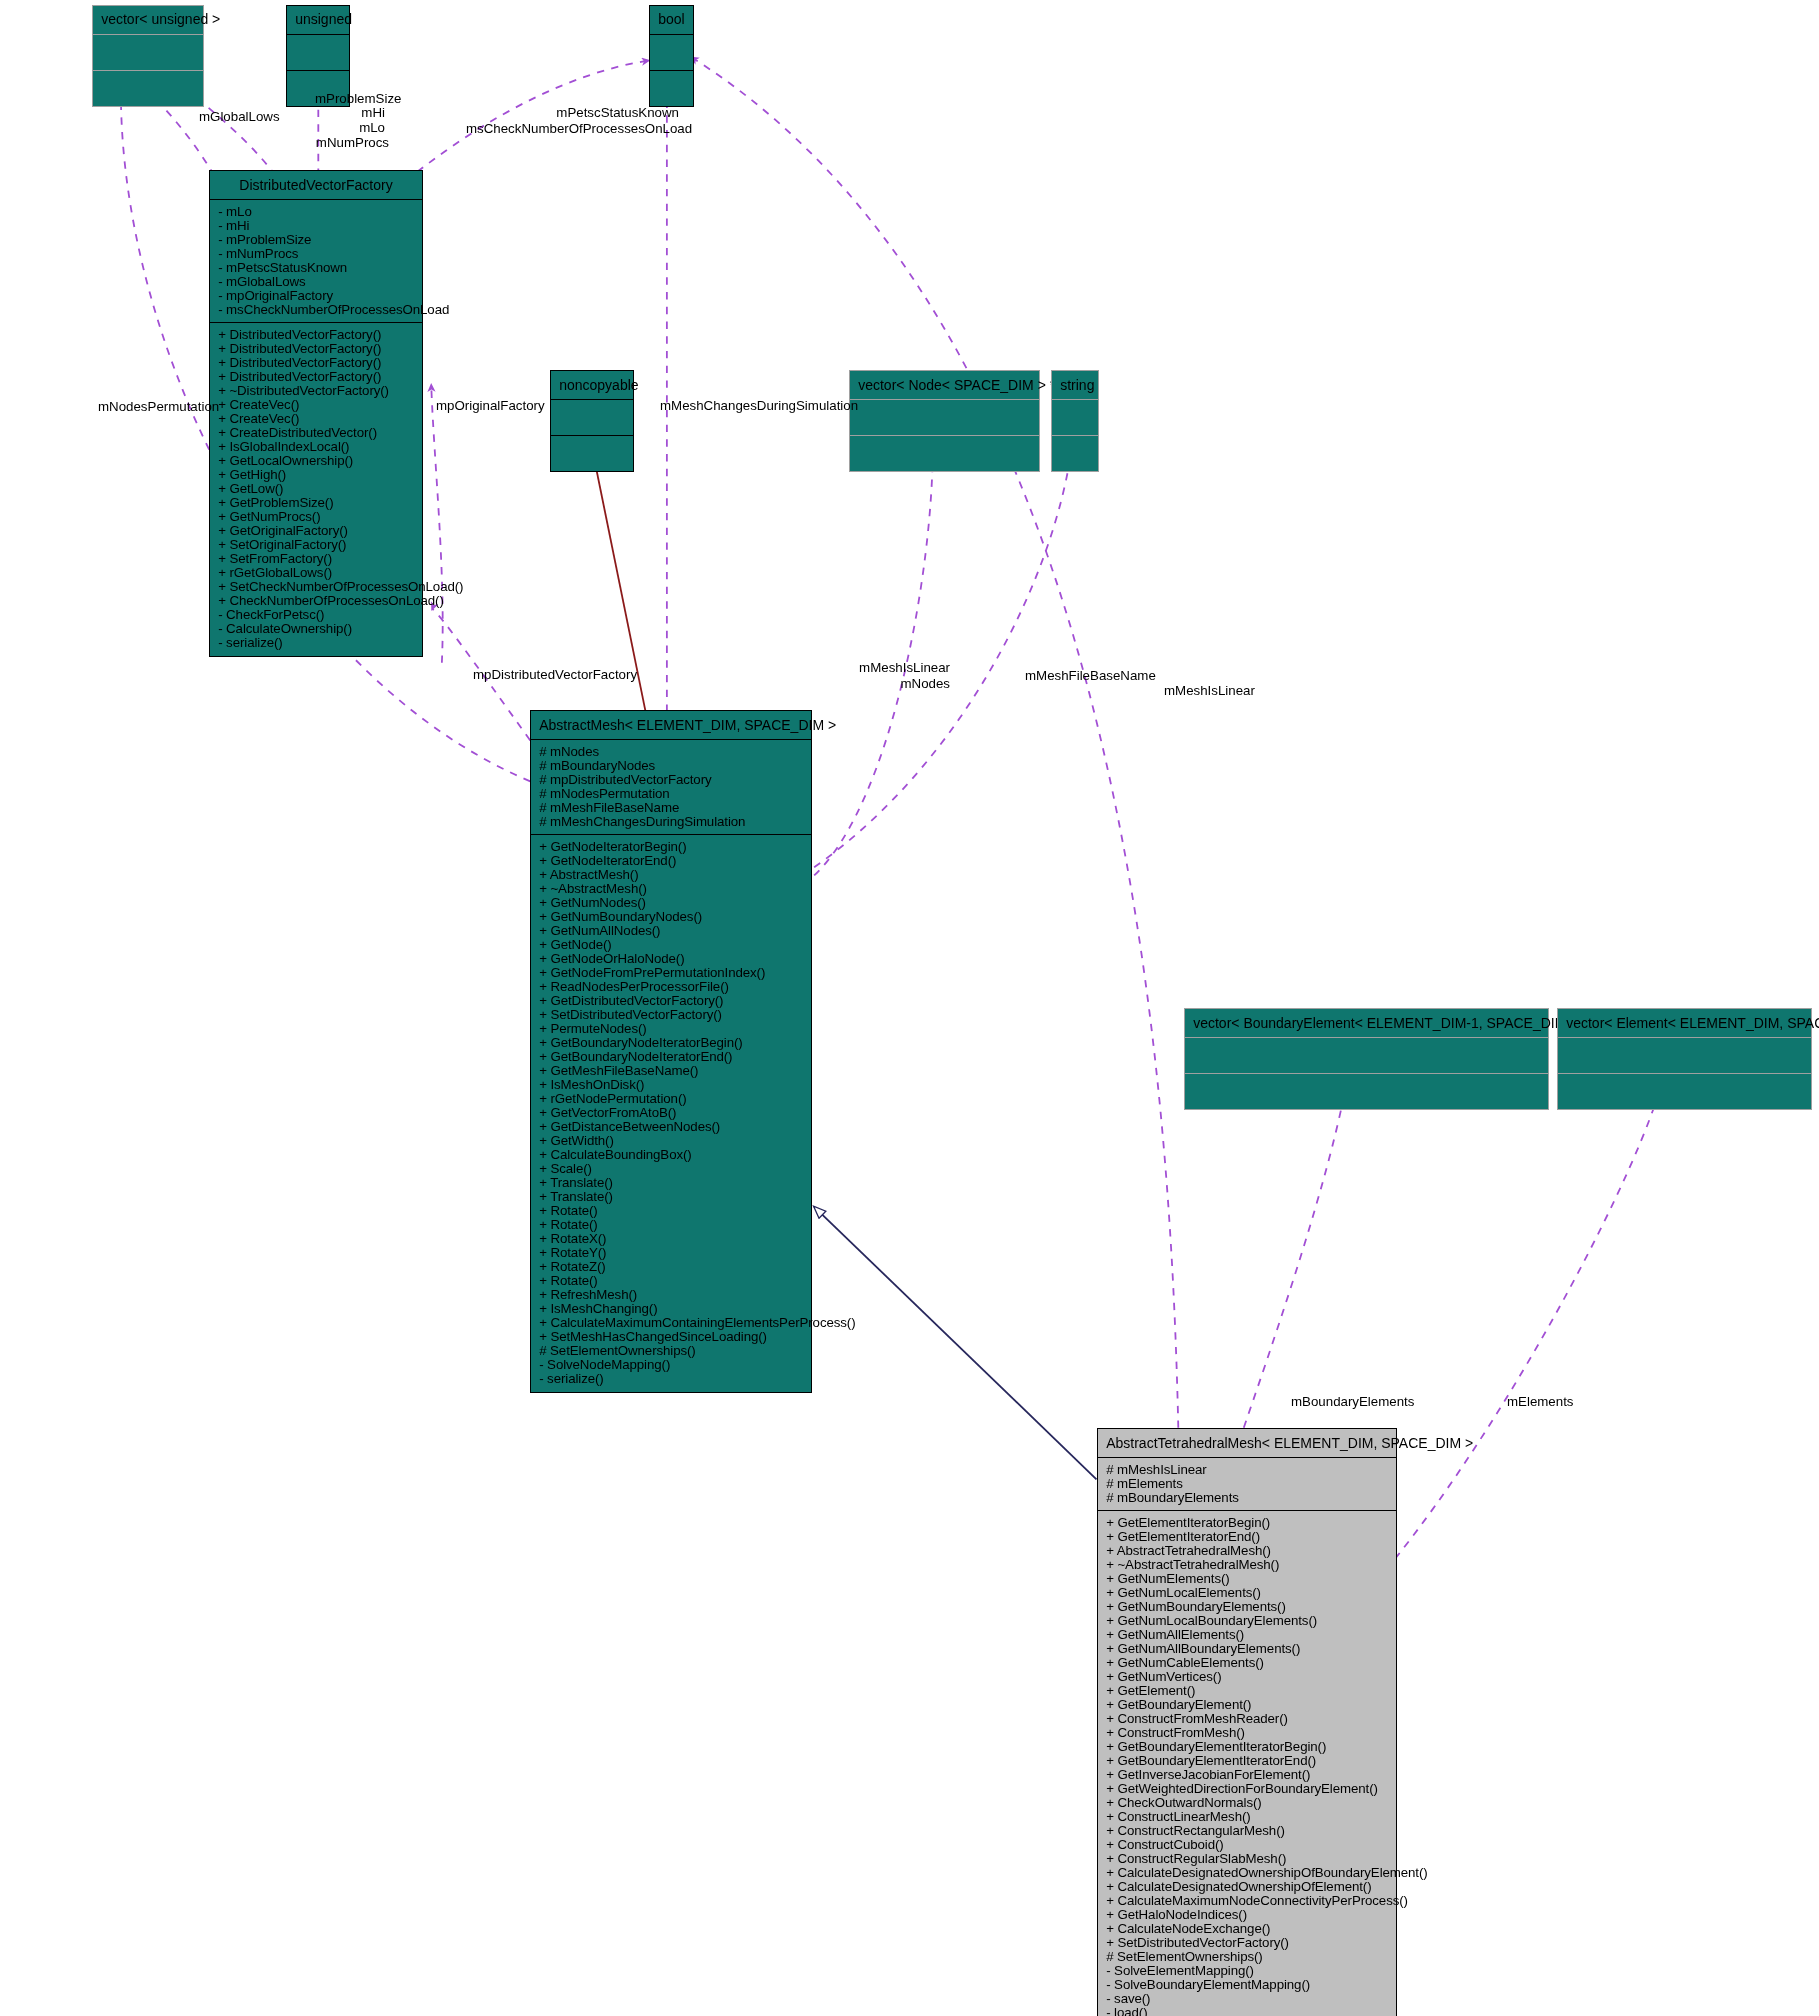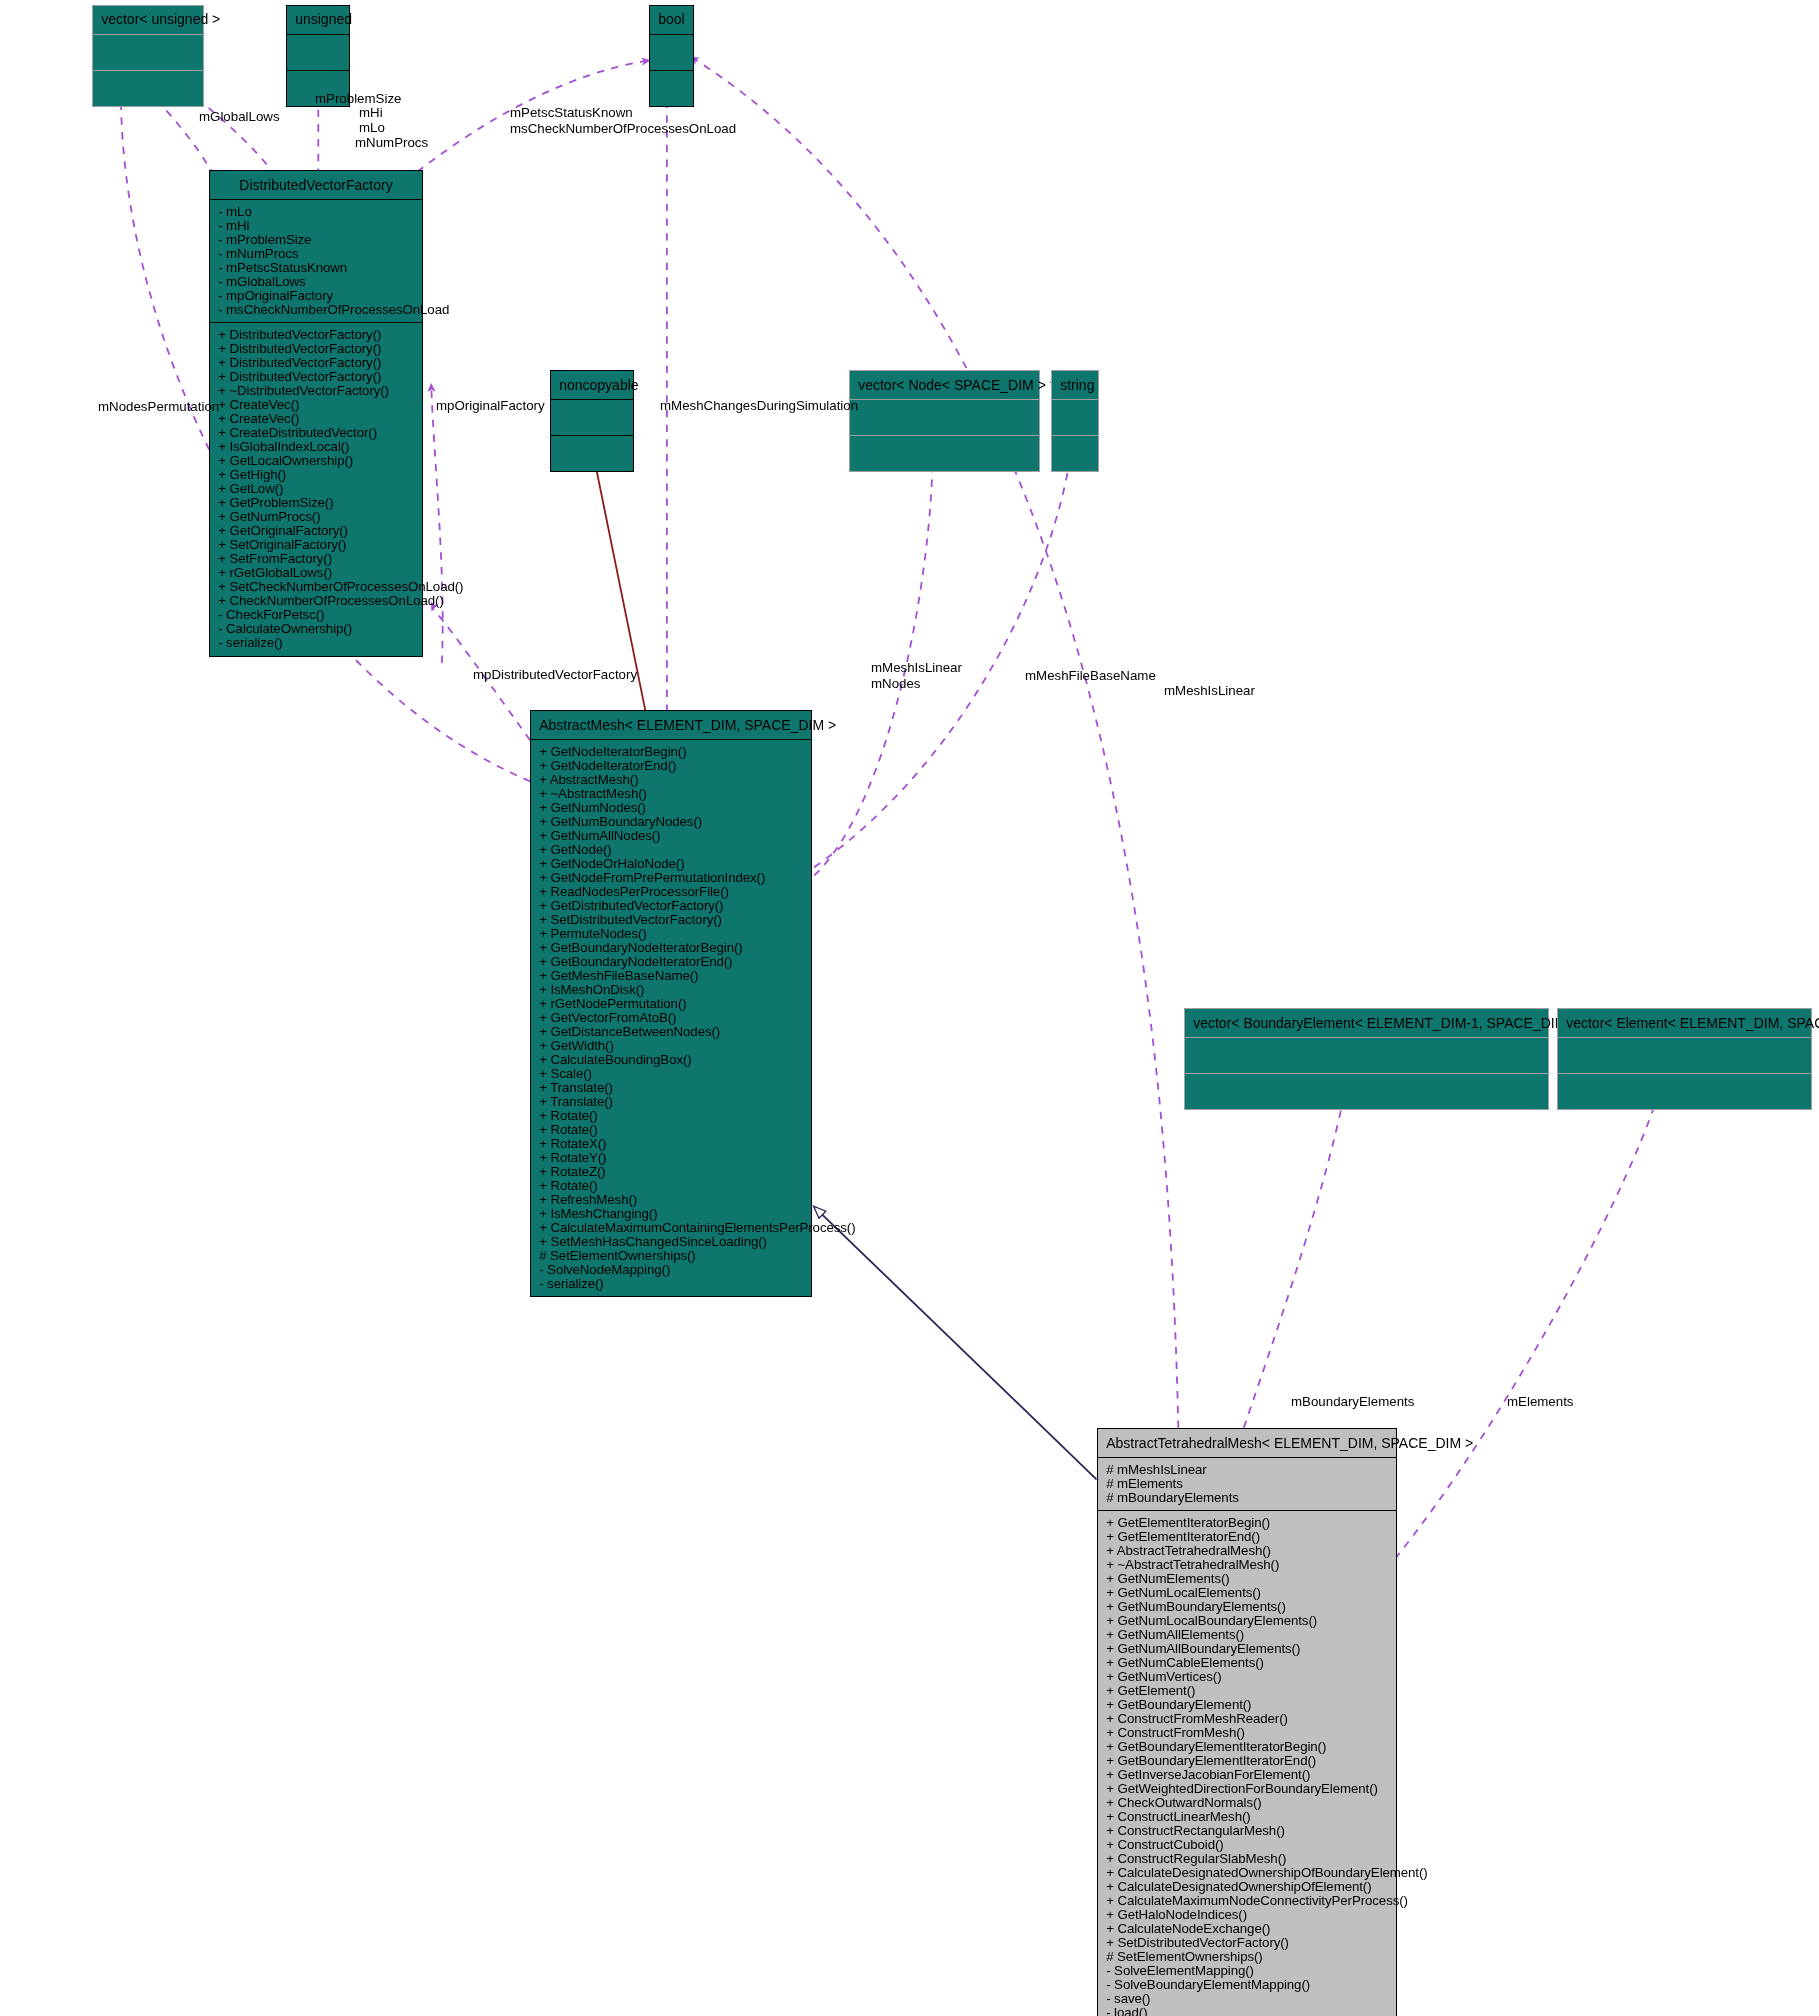--- a/index.html
+++ b/index.html
@@ -72,21 +72,21 @@
   .empty-sect { height: 24.5px; }
 
   
   .elabel {
     position: absolute;
     font-size: 13.3px;
     line-height: 14.7px;
     color: #000000;
     white-space: nowrap;
   }
-  .elabel.ctr { text-align: left; margin-left: 44px; }
+  .elabel.ctr { text-align: right; }
 </style>
 </head>
 <body>
 
 <div id="canvas">
 
   <svg class="edges" viewBox="0 0 2223 2464" preserveAspectRatio="none">
     <defs>
       <marker id="arrowPurple" markerWidth="12" markerHeight="12" refX="9" refY="5" orient="auto" markerUnits="userSpaceOnUse">
         <path d="M0,0 L11,5 L0,10 L3,5 Z" fill="#a24fd4"></path>
@@ -206,20 +206,28 @@
   </div>
 
   <div class="node" style="left:1051px; top:370px; width:48px;">
     <div class="ntitle">string</div>
     <div class="nsect empty-sect"></div>
     <div class="nsect empty-sect last"></div>
   </div>
 
   <div class="node solid" style="left:530px; top:710px; width:282px;">
     <div class="ntitle">AbstractMesh&lt; ELEMENT_DIM, SPACE_DIM &gt;</div>
+    <div class="nsect">
+        <div class="nrow"># mNodes</div>
+        <div class="nrow"># mBoundaryNodes</div>
+        <div class="nrow"># mpDistributedVectorFactory</div>
+        <div class="nrow"># mNodesPermutation</div>
+        <div class="nrow"># mMeshFileBaseName</div>
+        <div class="nrow"># mMeshChangesDuringSimulation</div>
+      </div>
     <div class="nsect last">
         <div class="nrow">+ GetNodeIteratorBegin()</div>
         <div class="nrow">+ GetNodeIteratorEnd()</div>
         <div class="nrow">+ AbstractMesh()</div>
         <div class="nrow">+ ~AbstractMesh()</div>
         <div class="nrow">+ GetNumNodes()</div>
         <div class="nrow">+ GetNumBoundaryNodes()</div>
         <div class="nrow">+ GetNumAllNodes()</div>
         <div class="nrow">+ GetNode()</div>
         <div class="nrow">+ GetNodeOrHaloNode()</div>

